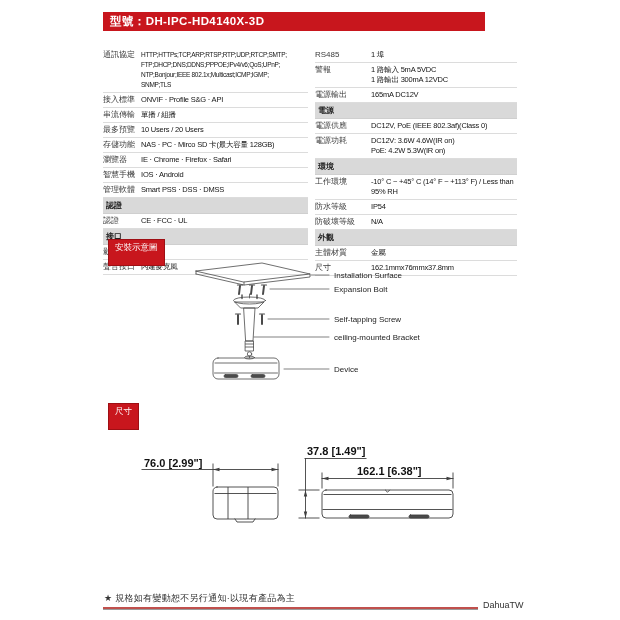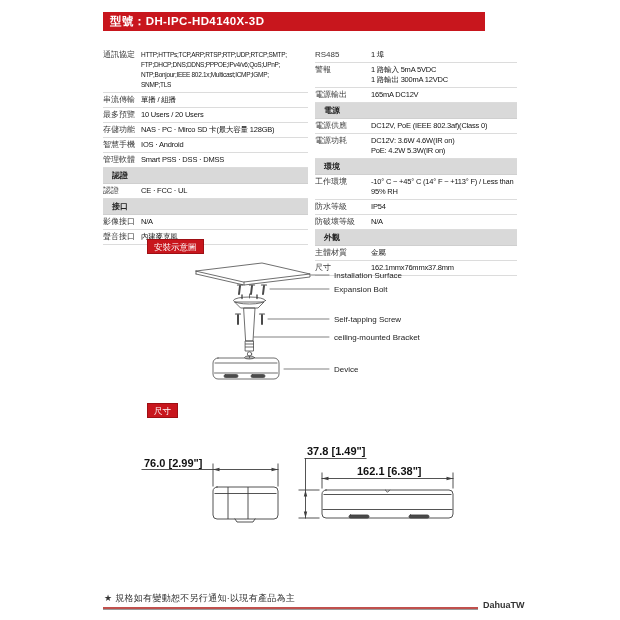--- a/index.html
+++ b/index.html
@@ -13,64 +13,72 @@
   .spec{position:absolute;top:48px;}
   .spec.left{left:103px;width:205px;}
   .spec.right{left:315px;width:202px;}
   .row{display:flex;border-bottom:1px solid #dcdcdc;padding:2px 0;}
   .row .lbl{flex:none;font-size:8px;color:#3a3a3a;line-height:10px;}
   .spec.left .row .lbl{width:38px;}
   .spec.right .row .lbl{width:56px;}
   .row .val{flex:1;font-size:7.5px;color:#141414;line-height:10px;white-space:pre-line;
             letter-spacing:-.2px;}
   .row .val.protocol{font-size:6.5px;letter-spacing:-.3px;}
-  .sec{background:#d9d9d9;font-size:8px;font-weight:bold;color:#222;padding:2px 9px;
+  .sec{background:#d9d9d9;font-size:8px;font-weight:bold;color:#222;padding:2px 3px;
        border-bottom:1px solid #cfcfcf;}
   
   .badge{position:absolute;background:#c8161d;color:#fff;font-size:8.5px;line-height:15px;
-         height:15px;padding:0 6px;border:1px solid #9e0f14;box-sizing:border-box;margin-left:39px;}
+         height:27px;padding:0 6px;border:1px solid #9e0f14;box-sizing:border-box;}
   .badge.install{left:108px;top:239px;}
   .badge.dims{left:108px;top:403px;}
   
   .draw{position:absolute;}
   .draw svg{display:block;}
   .diagram-label{font-size:8px;fill:#1c1c1c;}
   .dim-text{font-size:11px;font-weight:600;fill:#111;}
   
   .foot-note{position:absolute;left:104px;top:592px;font-size:9px;color:#333;letter-spacing:.3px;}
   .foot-rule{position:absolute;left:103px;top:607px;width:375px;height:1px;background:#9b9b9b;
              border-top:2px solid #c0504d;}
-  .brand{position:absolute;left:483px;top:600px;font-size:9px;font-weight:bold;color:#333;}
+  .brand{position:absolute;left:483px;top:600px;font-size:9px;font-weight:normal;color:#333;}
 </style>
 </head>
 <body>
 
 <div class="sheet">
 
   <div class="model-bar">型號：DH-IPC-HD4140X-3D</div>
 
   <div class="spec left">
     <div class="row">
       <span class="lbl">通訊協定</span>
       <span class="val protocol">HTTP;HTTPs;TCP,ARP;RTSP;RTP;UDP;RTCP;SMTP;
 FTP;DHCP;DNS;DDNS;PPPOE;IPv4/v6;QoS;UPnP;
 NTP;Bonjour;IEEE 802.1x;Multicast;ICMP;IGMP;
 SNMP;TLS</span>
     </div>
     <div class="row">
+      <span class="lbl">接入標準</span>
+      <span class="val">ONVIF · Profile S&amp;G · API</span>
+    </div>
+    <div class="row">
       <span class="lbl">串流傳輸</span>
       <span class="val">單播 / 組播</span>
     </div>
     <div class="row">
       <span class="lbl">最多預覽</span>
       <span class="val">10 Users / 20 Users</span>
     </div>
     <div class="row">
       <span class="lbl">存儲功能</span>
       <span class="val">NAS · PC · Mirco SD 卡(最大容量 128GB)</span>
+    </div>
+    <div class="row">
+      <span class="lbl">瀏覽器</span>
+      <span class="val">IE · Chrome · Firefox · Safari</span>
     </div>
     <div class="row">
       <span class="lbl">智慧手機</span>
       <span class="val">IOS · Android</span>
     </div>
     <div class="row">
       <span class="lbl">管理軟體</span>
       <span class="val">Smart PSS · DSS · DMSS</span>
     </div>
     <div class="sec">認證</div>

